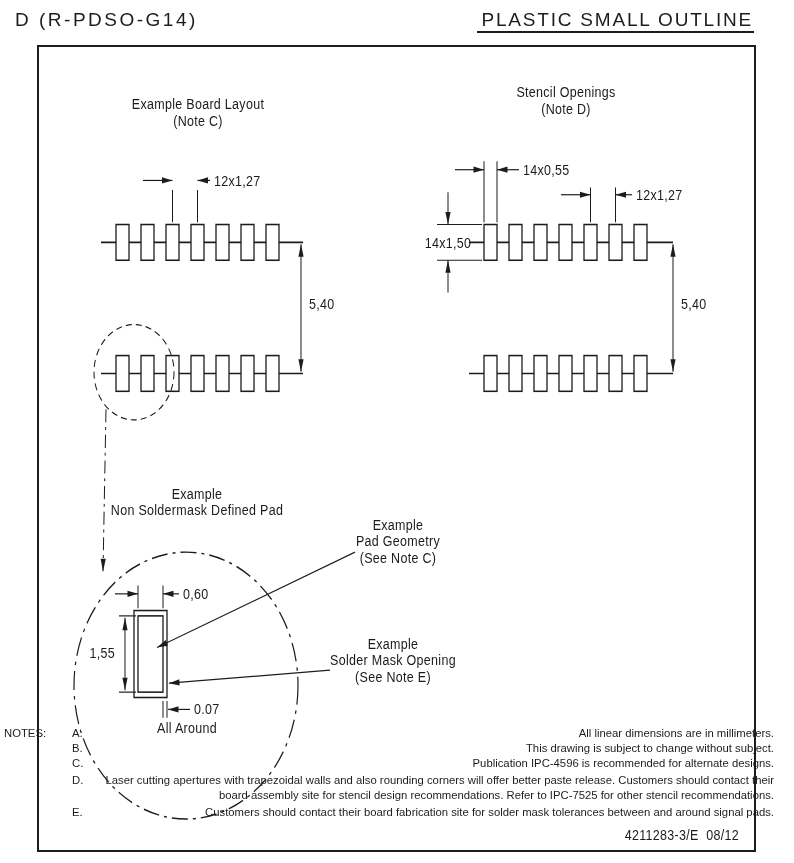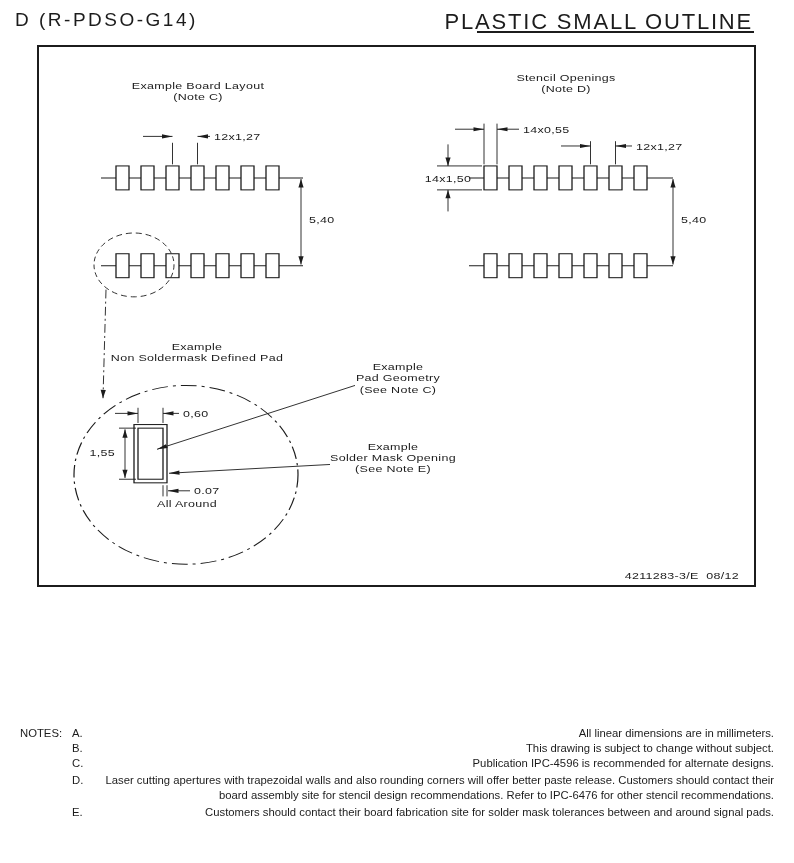--- a/index.html
+++ b/index.html
@@ -4,44 +4,44 @@
 <style>
   :root { --ink:#1c1c1c; --bg:#ffffff; }
   * { margin:0; padding:0; box-sizing:border-box; }
   html,body { background:var(--bg); }
   body { width:794px; height:863px; overflow:hidden;
          font-family:"Liberation Sans", sans-serif; color:var(--ink); }
   .page { position:relative; width:794px; height:863px; background:var(--bg); }
 
   
   .title-left  { position:absolute; left:15px; top:9px; font-size:19px; letter-spacing:2.5px; white-space:pre; }
-  .title-right { position:absolute; right:41px; top:9px; font-size:22px; letter-spacing:1.8px; white-space:pre; }
+  .title-right { position:absolute; right:41px; top:9px; font-size:19px; letter-spacing:1.8px; white-space:pre; }
   .title-rule  { position:absolute; left:477px; top:31px; width:277px; height:2px; background:var(--ink); }
 
   
-  .frame { position:absolute; left:37px; top:45px; width:719px; height:542px;
+  .frame { position:absolute; left:37px; top:45px; width:719px; height:807px;
            border:2px solid var(--ink); background:var(--bg); }
   .frame svg { display:block; width:100%; height:100%; }
 
   
   .ln   { stroke:var(--ink); stroke-width:1.3; fill:none; }
   .dim  { stroke:var(--ink); stroke-width:1; fill:none; }
   .pad  { fill:var(--bg); stroke:var(--ink); stroke-width:1.3; }
   .dash    { stroke-dasharray:6 4; }
   .dashdot { stroke-dasharray:11 4 2.5 4; }
   .bigdash { stroke-dasharray:16 5 3 5; }
   svg text { fill:var(--ink); font-family:"Liberation Sans", sans-serif;
              font-size:12.5px; letter-spacing:.3px; }
   svg text.mid { text-anchor:middle; }
   svg text.end { text-anchor:end; }
   .pre { white-space:pre; }
 
   
   .notes { position:absolute; left:0; top:726px; width:794px; font-size:11.3px; line-height:15px; }
-  .notes-label { position:absolute; left:20px; top:0; }
+  .notes-label { position:absolute; left:4px; top:0; }
   .note-list { position:absolute; left:72px; top:0; width:712px; }
   .note { display:flex; }
   .note.gap { margin-top:2px; }
   .note-key { width:28px; flex:0 0 28px; }
   .note-text { flex:1; max-width:684px; padding-right:10px;text-align:right; }
 </style>
 </head>
 <body>
 
 <div class="page">
@@ -197,21 +197,21 @@
       <div class="note">
         <span class="note-key">B.</span>
         <span class="note-text">This drawing is subject to change without subject.</span>
       </div>
       <div class="note">
         <span class="note-key">C.</span>
         <span class="note-text">Publication IPC-4596 is recommended for alternate designs.</span>
       </div>
       <div class="note gap">
         <span class="note-key">D.</span>
-        <span class="note-text">Laser cutting apertures with trapezoidal walls and also rounding corners will offer better paste release.  Customers should contact their board assembly site for stencil design recommendations.  Refer to IPC-6476 for other stencil recommendations.</span>
+        <span class="note-text">Laser cutting apertures with trapezoidal walls and also rounding corners will offer better paste release.  Customers should contact their board assembly site for stencil design recommendations.  Refer to IPC-7525 for other stencil recommendations.</span>
       </div>
       <div class="note gap">
         <span class="note-key">E.</span>
         <span class="note-text">Customers should contact their board fabrication site for solder mask tolerances between and around signal pads.</span>
       </div>
     </div>
   </section>
 
 </div>
 

